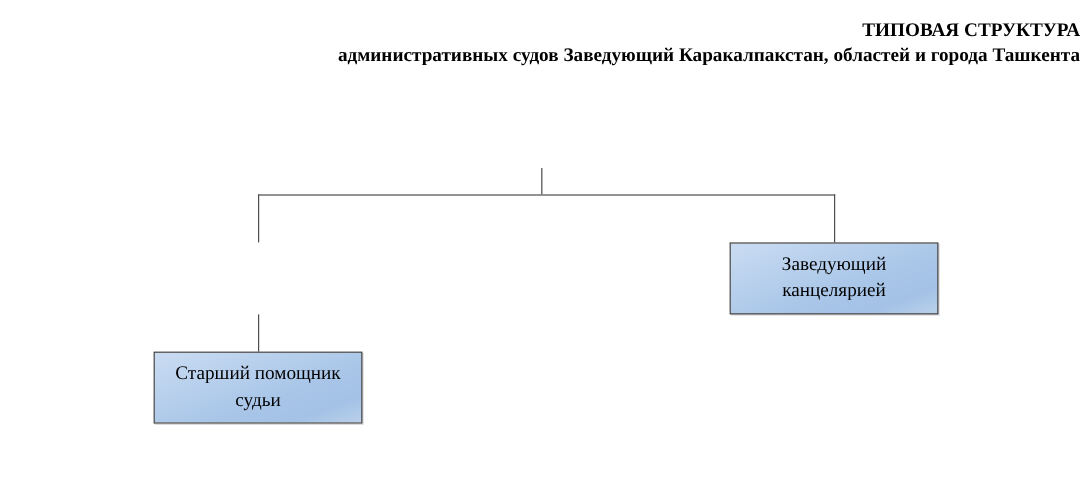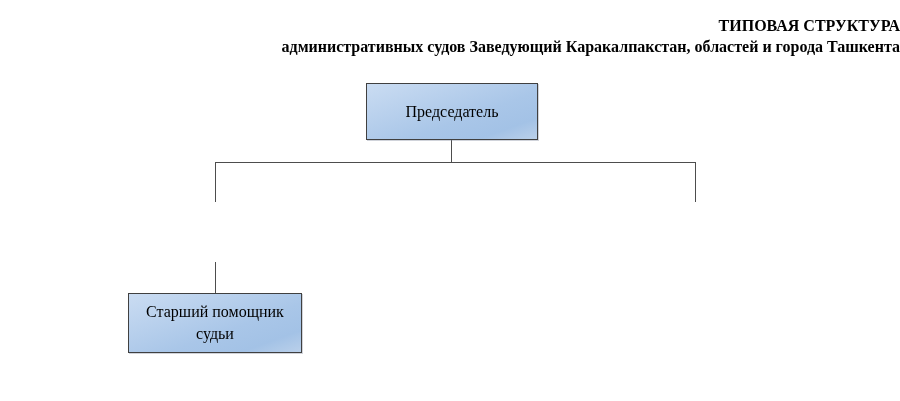--- a/index.html
+++ b/index.html
@@ -64,23 +64,23 @@
     <span class="title-line">ТИПОВАЯ СТРУКТУРА</span>
     <span class="title-line">административных судов Заведующий Каракалпакстан, областей и города Ташкента</span>
   </div>
 
   <div class="connector conn-v-top"></div>
   <div class="connector conn-h-main"></div>
   <div class="connector conn-v-left"></div>
   <div class="connector conn-v-right"></div>
   <div class="connector conn-v-assistant"></div>
 
-  <div class="node node-chairman">
-    <span>Председатель</span>
-  </div>
 
 
+  <div class="node node-clerk">
+    <span>Заведующий канцелярией</span>
+  </div>
 
   <div class="node node-assistant">
     <span>Старший помощник судьи</span>
   </div>
 
 </div>
 
 </body></html>

